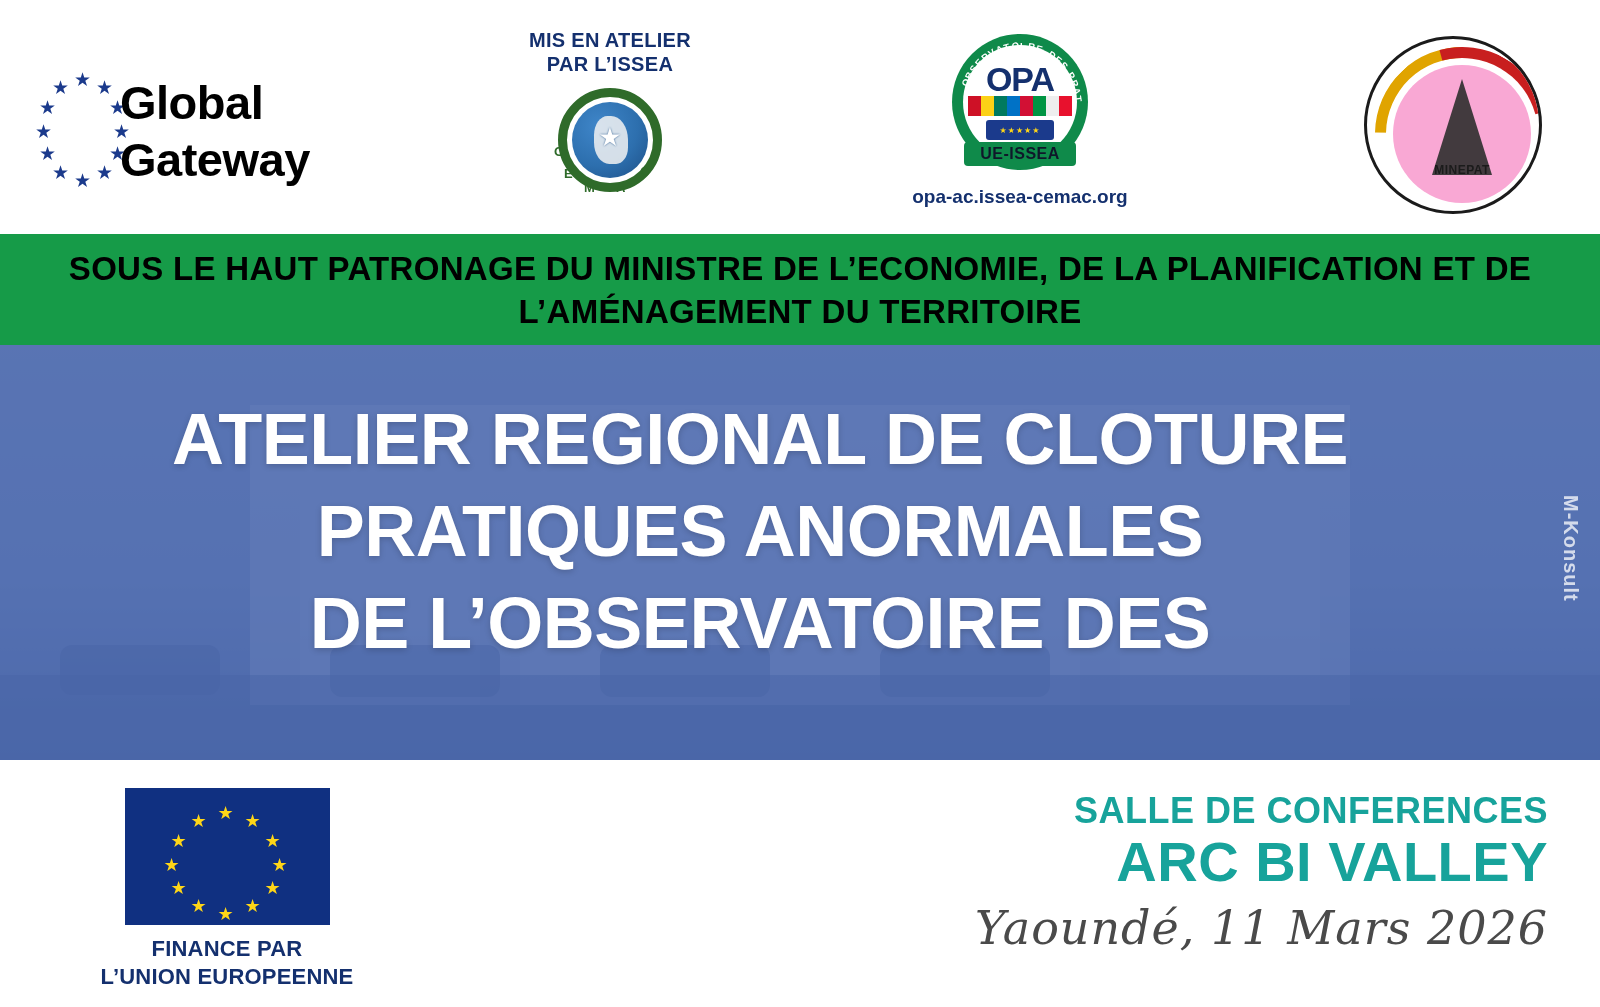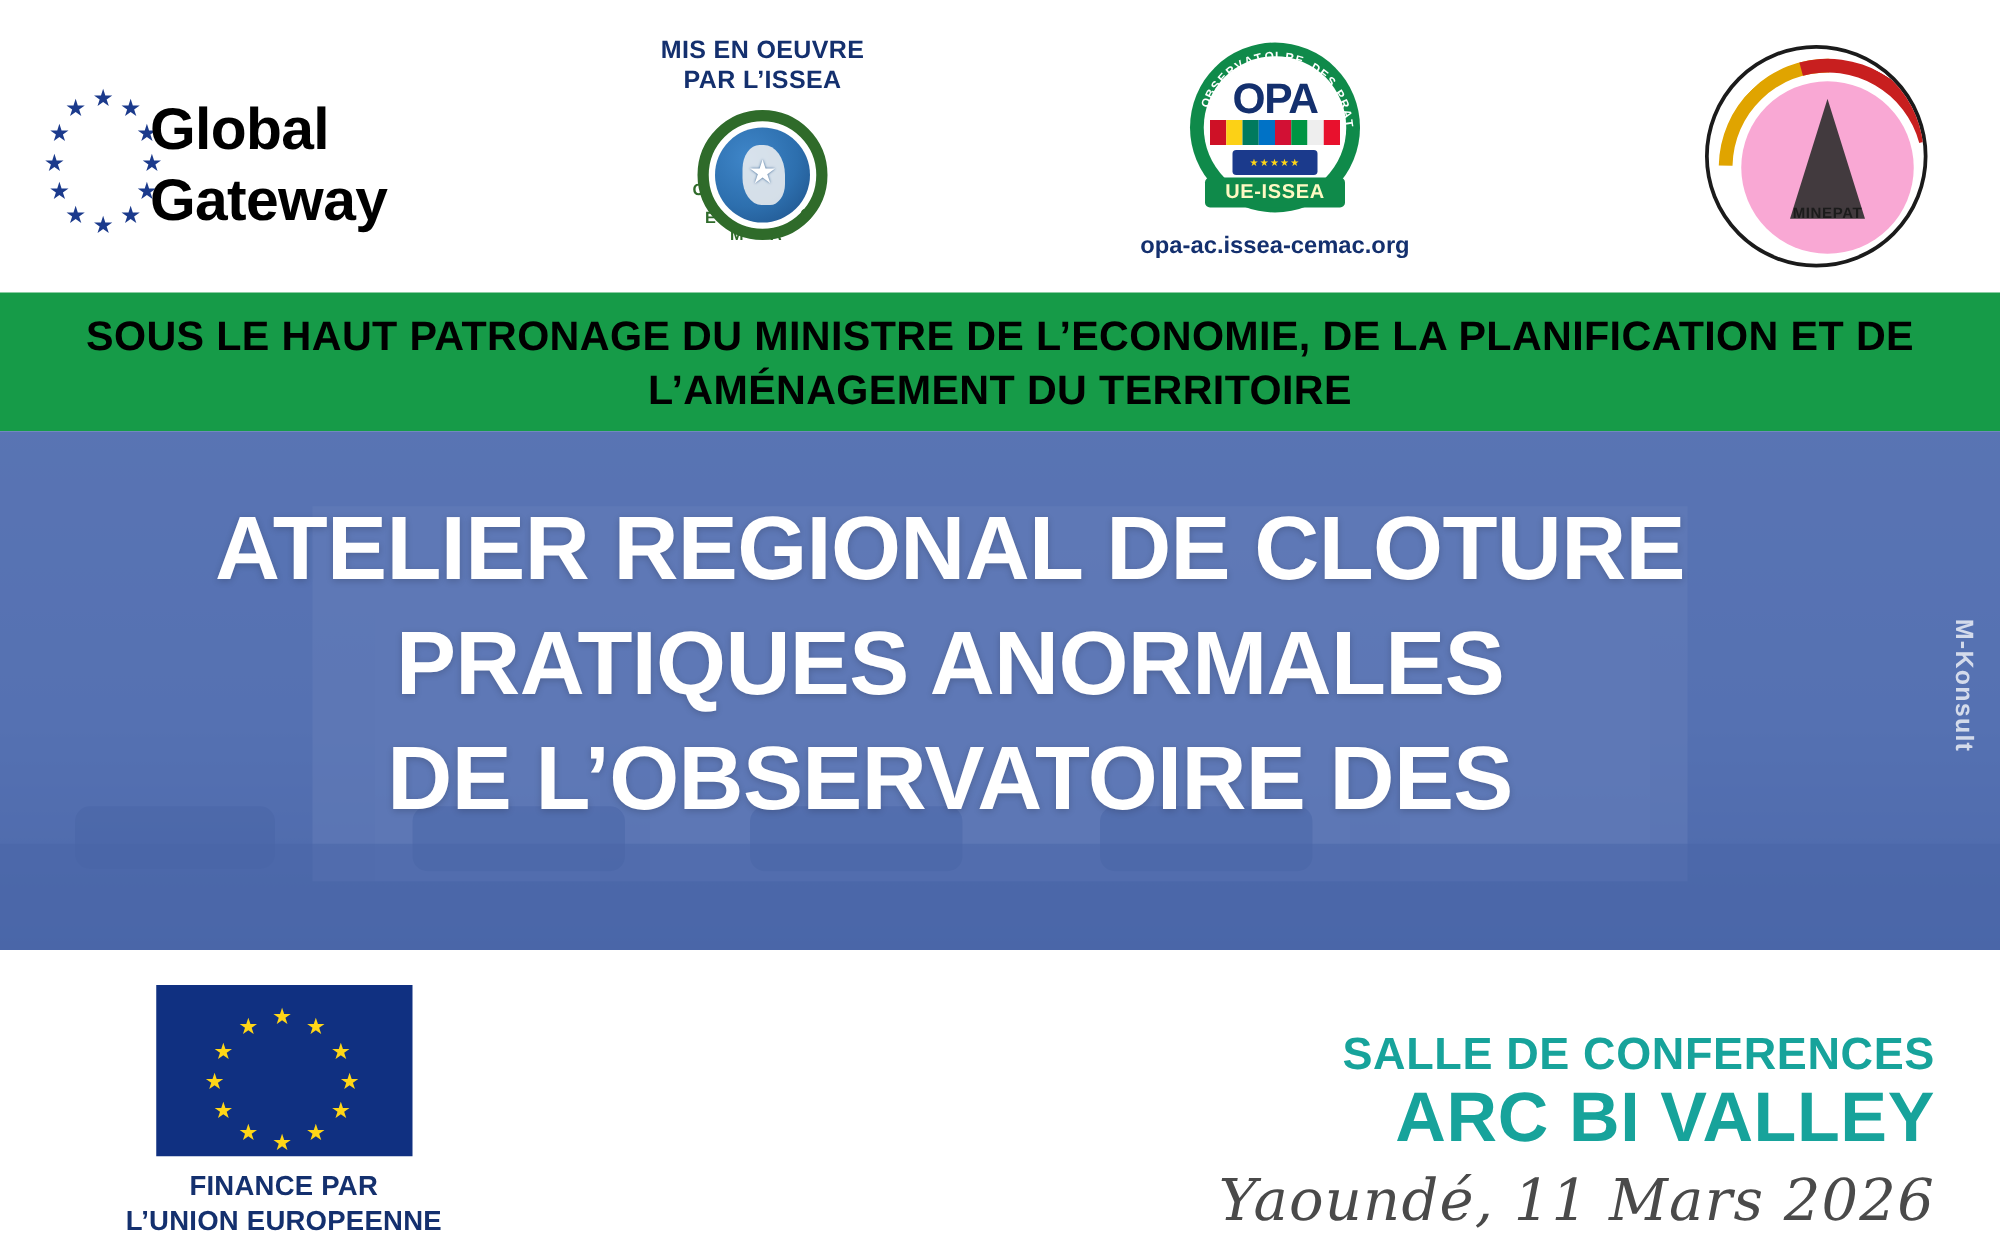--- a/index.html
+++ b/index.html
@@ -217,21 +217,21 @@
     font-size: 8px;
     letter-spacing: 1px;
     font-style: normal;
   }
   .opa-ribbon {
     position: absolute;
     left: 34px; top: 108px;
     width: 112px; height: 24px;
     background: #0f8a4a;
     border-radius: 4px;
-    color: #fef9c3;
+    color: #0f172a;
     font-size: 16px;
     font-weight: bold;
     line-height: 24px;
     letter-spacing: 0.5px;
     z-index: 5;
   }
   .opa-url {
     margin-top: 4px;
     font-size: 19px;
     font-weight: bold;
@@ -420,21 +420,20 @@
     line-height: 28px;
     letter-spacing: 0.2px;
   }
 
   .venue-block {
     position: absolute;
     right: 52px;
     top: 30px;
     width: 720px;
     text-align: right;
-    margin-top: 32px;
   }
   .venue-line1 {
     font-size: 36px;
     font-weight: bold;
     color: #17a39b;
     letter-spacing: 0.5px;
     line-height: 42px;
   }
   .venue-line2 {
     font-size: 56px;
@@ -473,21 +472,21 @@
       <span style="left:58px; top:93px;">★</span>
       <span style="left:36px; top:101px;">★</span>
     </div>
     <div class="gg-text">
       <div>Global</div>
       <div>Gateway</div>
     </div>
   </div>
 
   <div class="cemac-block">
-    <div class="cemac-caption">MIS EN OEUVRE</div>
+    <div class="cemac-caption">MIS EN ATELIER</div>
     <div class="cemac-caption">PAR L’ISSEA</div>
     <div class="cemac-emblem">
       <div class="cemac-ring"></div>
       <div class="cemac-globe"></div>
       <div class="cemac-star">★</div>
       <div class="cemac-letters">
         <span style="left:10px; top:62px;">C</span>
         <span style="left:20px; top:84px;">E</span>
         <span style="left:40px; top:98px;">M</span>
         <span style="left:72px; top:98px;">A</span>

